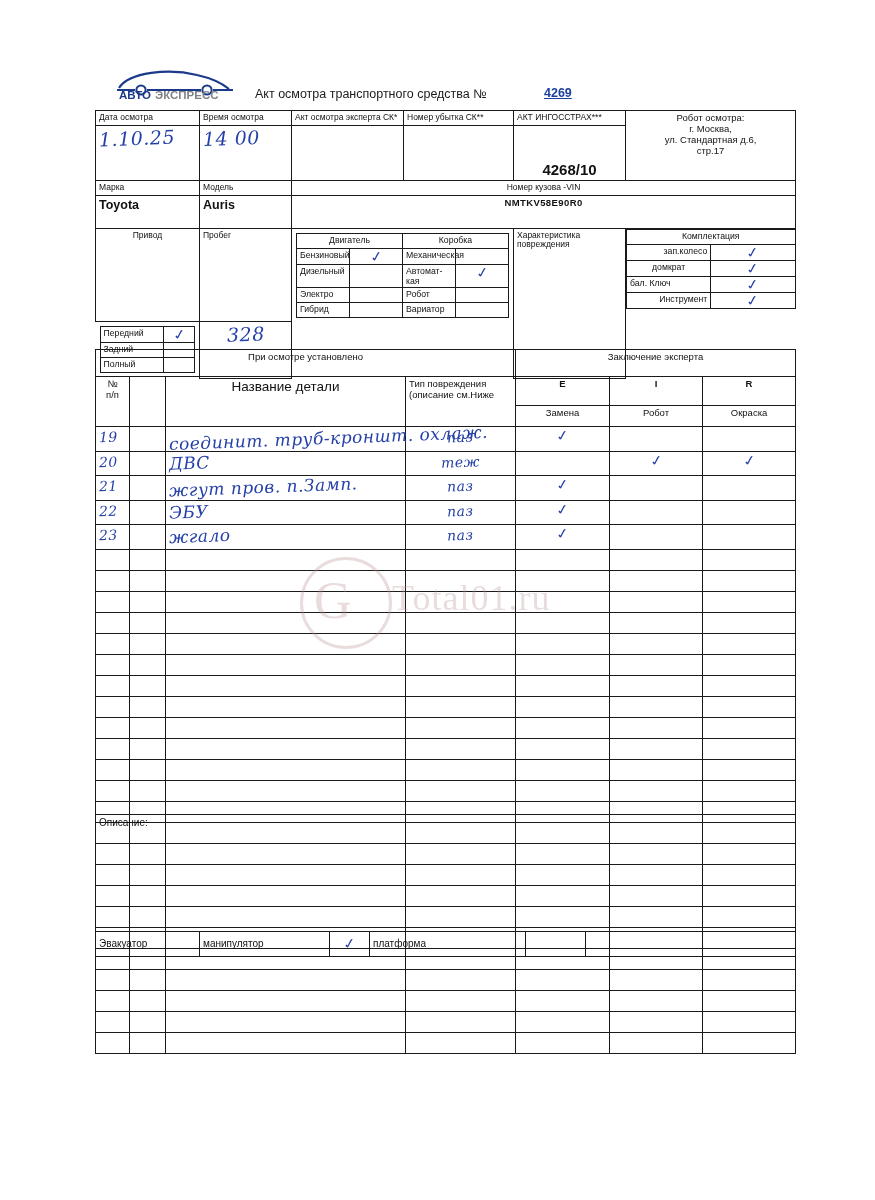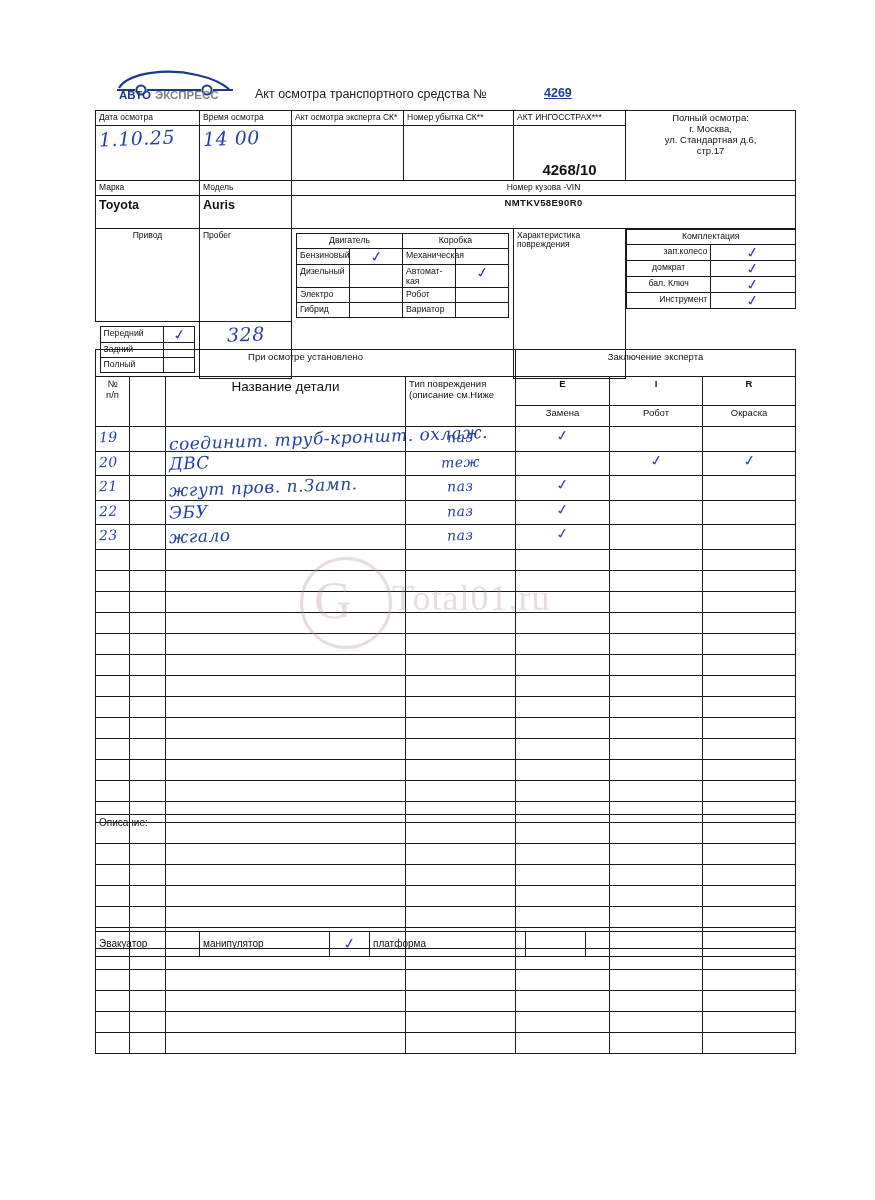--- a/index.html
+++ b/index.html
@@ -186,21 +186,21 @@
           <col style="width:170px">
       </colgroup>
       <tbody>
           <tr>
         <td class="lbl">Дата осмотра</td>
         <td class="lbl">Время осмотра</td>
         <td class="lbl">Акт осмотра эксперта СК*</td>
         <td class="lbl">Номер убытка СК**</td>
         <td class="lbl">AКТ ИНГОССТРАХ***</td>
         <td rowspan="2" class="place m">
-          <div>Полный осмотра:</div>
+          <div>Робот осмотра:</div>
           <div>г. Москва,</div>
           <div>ул. Стандартная д.6,</div>
           <div>стр.17</div>
         </td>
       </tr>
       <tr>
         <td style="height:50px">
           <span class="hw lg">1.10.25</span>
         </td>
         <td>
@@ -270,21 +270,21 @@
             </tr>
             <tr>
               <td style="text-align:right">зап.колесо</td>
               <td class="c" style="width:26px"><span class="tick">✓</span></td>
             </tr>
             <tr>
               <td style="text-align:center">домкрат</td>
               <td class="c"><span class="tick">✓</span></td>
             </tr>
             <tr>
-              <td style="text-align:center">бал. Ключ</td>
+              <td style="text-align:left">бал. Ключ</td>
               <td class="c"><span class="tick">✓</span></td>
             </tr>
             <tr>
               <td style="text-align:right">Инструмент</td>
               <td class="c"><span class="tick">✓</span></td>
             </tr>
           </tbody>
               </table>
         </td>
       </tr>

